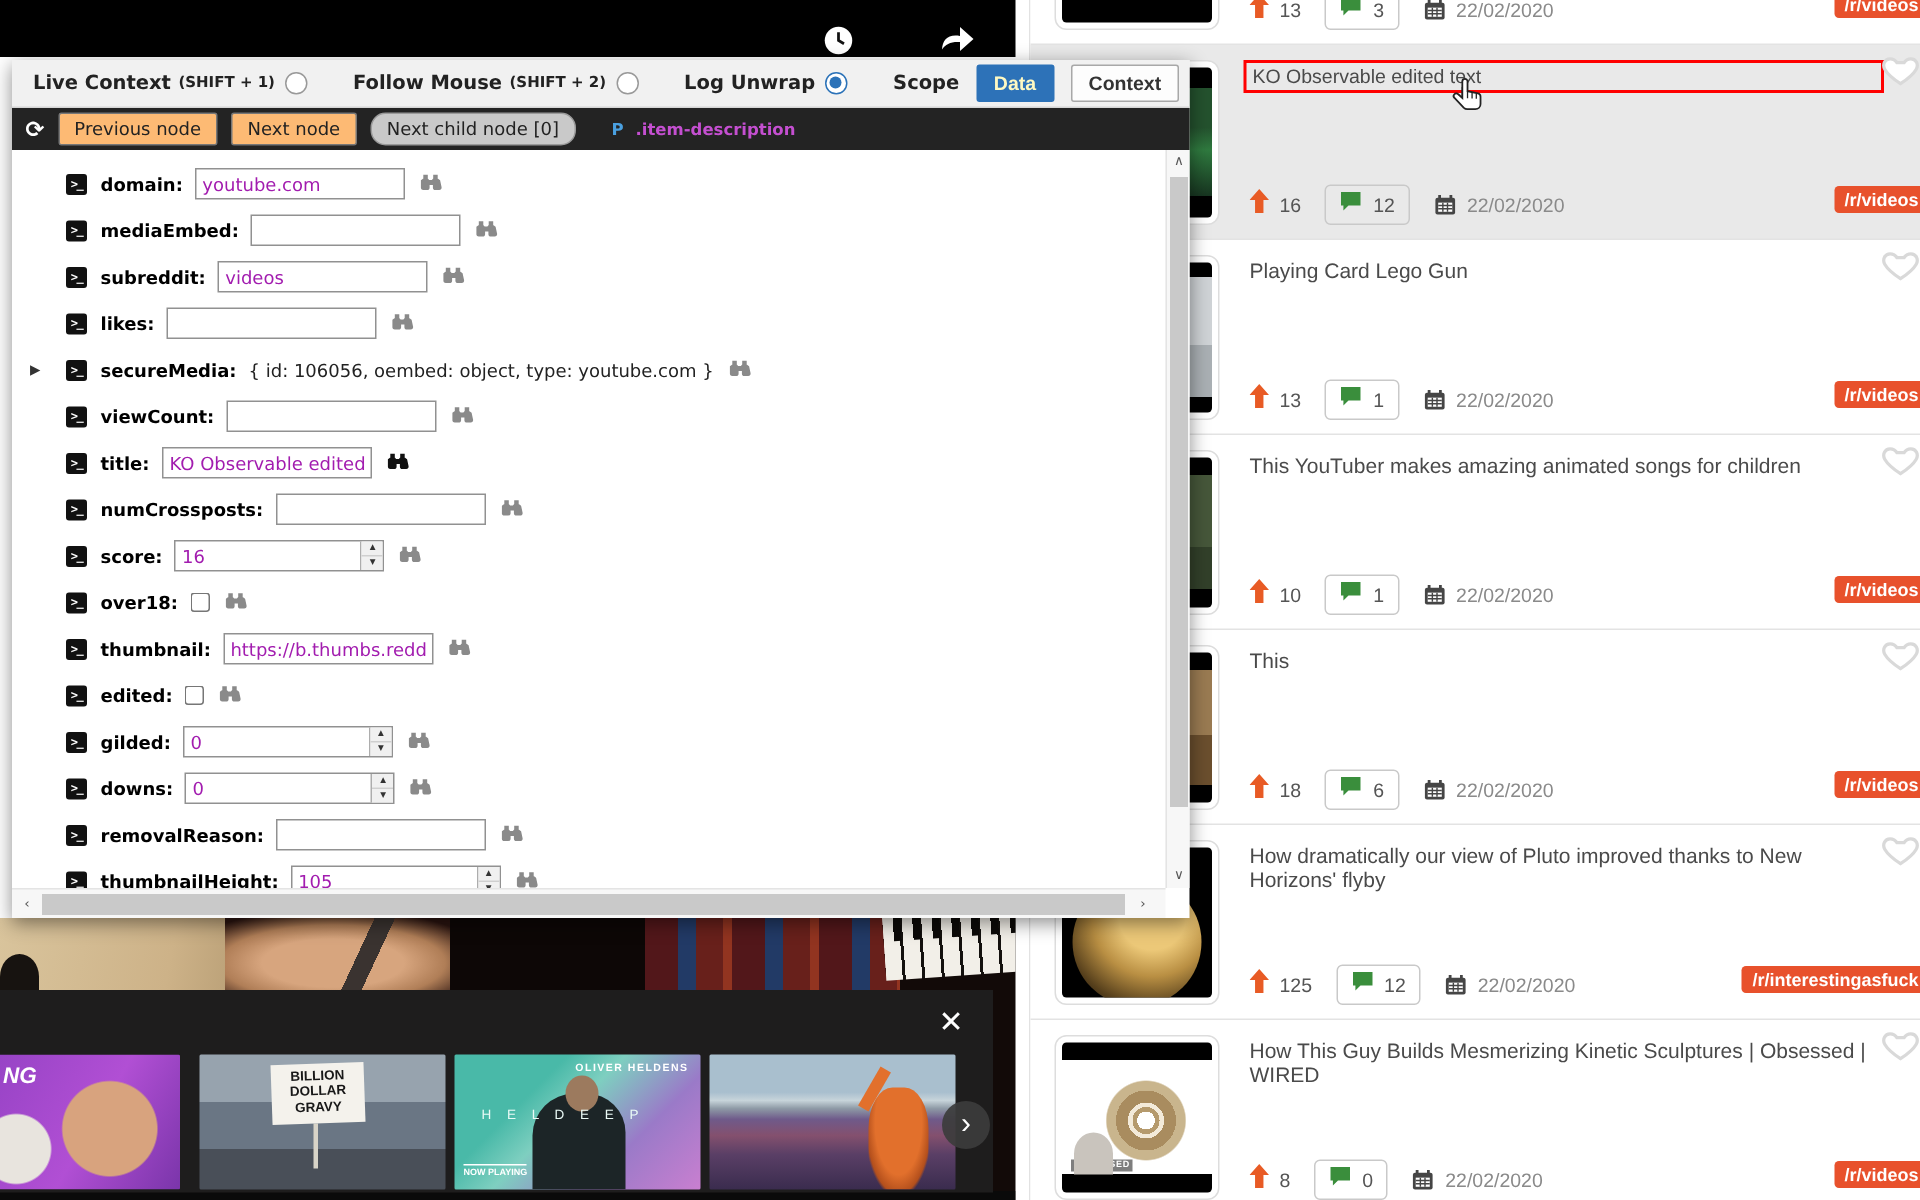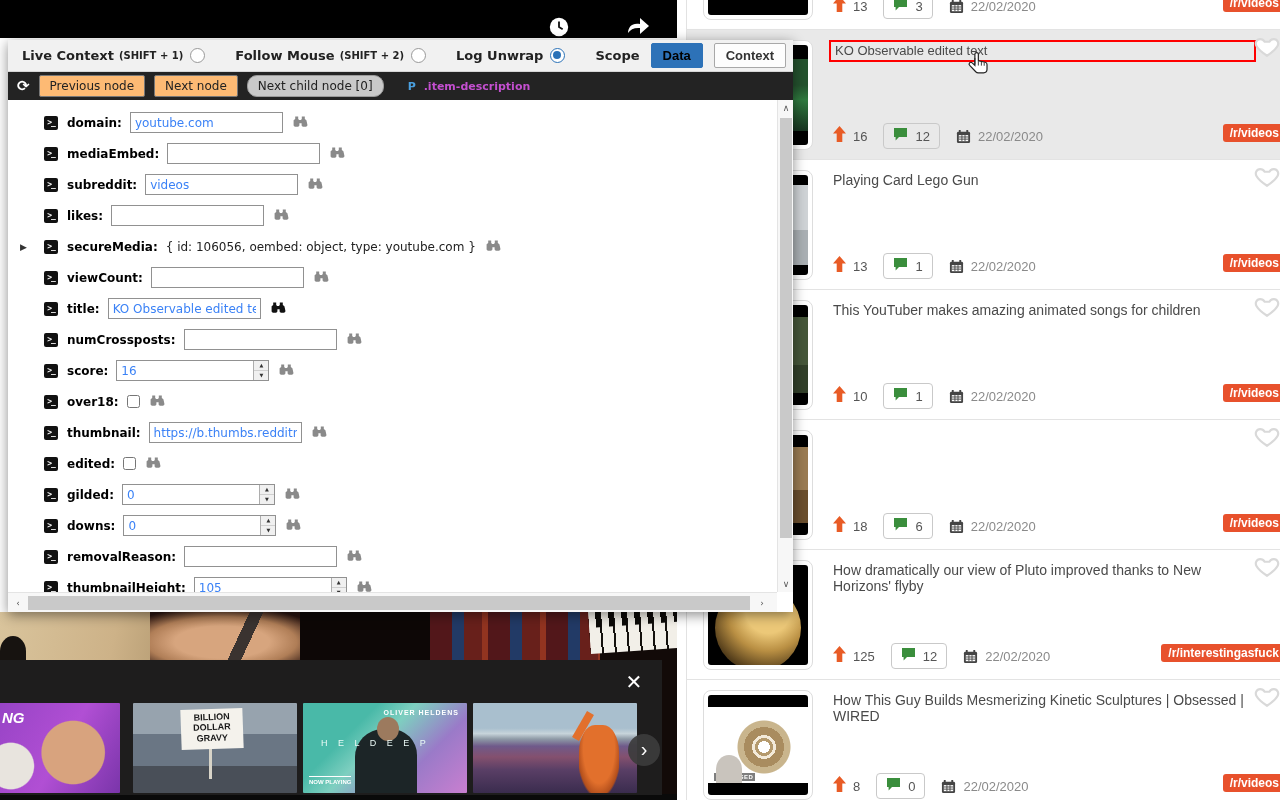--- a/index.html
+++ b/index.html
@@ -99,42 +99,42 @@
      border-bottom:1px solid #d6d6d6; display:flex; align-items:center; padding-left:14px; }
   .tb-group { display:flex; align-items:center; gap:7px; margin-right:30px; }
   .tb-label { font-weight:bold; font-size:13px; color:#222; }
   .tb-shortcut { font-weight:bold; font-size:10px; color:#222; margin-left:-2px; }
   .radio { width:15px; height:15px; border-radius:50%; border:1px solid #999; background:#fff; position:relative; }
   .radio[data-on="true"] { border:1.5px solid #2b72b8; }
   .radio[data-on="true"]::after { content:""; position:absolute; left:2px; top:2px; width:8px; height:8px;
      border-radius:50%; background:#2b72b8; }
   .scope-btn { font-weight:bold; font-size:13px; padding:4px 11px; background:#fdfdfd; border:1px solid #a8a8a8;
      color:#333; border-radius:2px; margin-left:4px; }
-  .scope-btn[data-selected="true"] { background:#2d72b8; border-color:#2d72b8; color:#000000; }
+  .scope-btn[data-selected="true"] { background:#2d72b8; border-color:#2d72b8; color:#fef9c3; }
 
   #insp-navbar { position:absolute; left:0; top:32px; width:100%; height:28px; background:#232323;
      display:flex; align-items:center; padding-left:9px; gap:9px; }
   #refresh-btn { color:#fff; font-size:15px; font-weight:bold; line-height:1; }
   .nav-btn { font-size:12px; padding:3px 10px; background:#fdba74; border:1px solid #777; border-radius:2px; color:#222;
      font-family:"DejaVu Sans", sans-serif; }
   .nav-btn.disabled { background:#c9c9c9; border-color:#9a9a9a;border-radius:10px; }
   .node-path { margin-left:15px; font-size:11px; font-weight:bold; }
   .node-tag { color:#4aa0e0; margin-right:8px; }
   .node-selector { color:#c44fd0; }
 
   #insp-body { position:absolute; left:0; top:60px; width:769px; height:492px; overflow:hidden; padding-top:7px; background:#fff; }
   .prow { height:31px; display:flex; align-items:center; padding-left:36px; }
   .prow.expandable { padding-left:12px; }
   .caret { width:24px; font-size:9px; color:#333; }
   .ko-icon { width:14px; height:14px; background:#111; border-radius:2px; color:#fff;
      font-family:"DejaVu Sans Mono", monospace; font-size:8px; font-weight:bold; line-height:13px;
      text-align:center; letter-spacing:-1px; flex:none; }
   .pname { font-weight:bold; font-size:12px; color:#000; margin:0 8px 0 9px; white-space:nowrap; }
-  .pinput { width:153px; height:21px; border:1px solid #919191; font-size:12px; padding:1px 4px;
-     font-family:"DejaVu Sans", sans-serif; color:#3b82f6; background:#fff; }
+  .pinput { width:140px; height:21px; border:1px solid #919191; font-size:12px; padding:1px 4px;
+     font-family:"DejaVu Sans", sans-serif; color:#a21caf; background:#fff; }
   .numwrap { position:relative; display:inline-flex; }
   .numwrap .pinput { padding-right:18px; }
   .spinner { position:absolute; right:1px; top:1px; bottom:1px; width:15px; border-left:1px solid #adadad;
      display:flex; flex-direction:column; }
   .spinner span { flex:1; background:#f0f0f0; font-size:5px; color:#333; text-align:center; line-height:9px; }
   .spinner span + span { border-top:1px solid #cfcfcf; }
   .pcheck { width:13px; height:13px; }
   .pvalue { font-size:12px; color:#222; white-space:nowrap; }
   .binoc { margin-left:9px; color:#8a8a8a; display:flex; }
   .binoc[data-active="true"] { color:#111; }
@@ -294,20 +294,21 @@
     <span class="feed-badge">/r/videos</span>
     <span class="heart-btn"><svg width="26" height="24" viewBox="0 0 24 22">
           <path d="M12 20S4.8 15.4 2.4 11.3C.6 8.2 2.4 4.7 5.6 4.7c2 0 3.4 1 4.2 2.4h4.4c.8-1.4 2.2-2.4 4.2-2.4 3.2 0 5 3.5 3.2 6.6C19.2 15.4 12 20 12 20z" fill="#fff" stroke="#d9d9d9" stroke-width="2"></path>
         </svg></span>
   </div>
 
   <div class="feed-item">
     <div class="fthumb th5">
         <div class="timg"></div>
       </div>
+    <div class="feed-title">This</div>
     <div class="feed-meta">
       <span><svg width="13" height="16" viewBox="0 0 13 16">
             <path d="M6.5 0L13 7.4H9.3V16H3.7V7.4H0z" fill="#e85b25"></path>
           </svg></span>
       <span class="score-num">18</span>
       <span class="comment-box">
         <span><svg width="15" height="14" viewBox="0 0 15 14">
               <path d="M1 1h13v9H6l-3.4 3.4V10H1z" fill="#3a8e3c"></path>
             </svg></span>
         <span class="comment-num">6</span>

